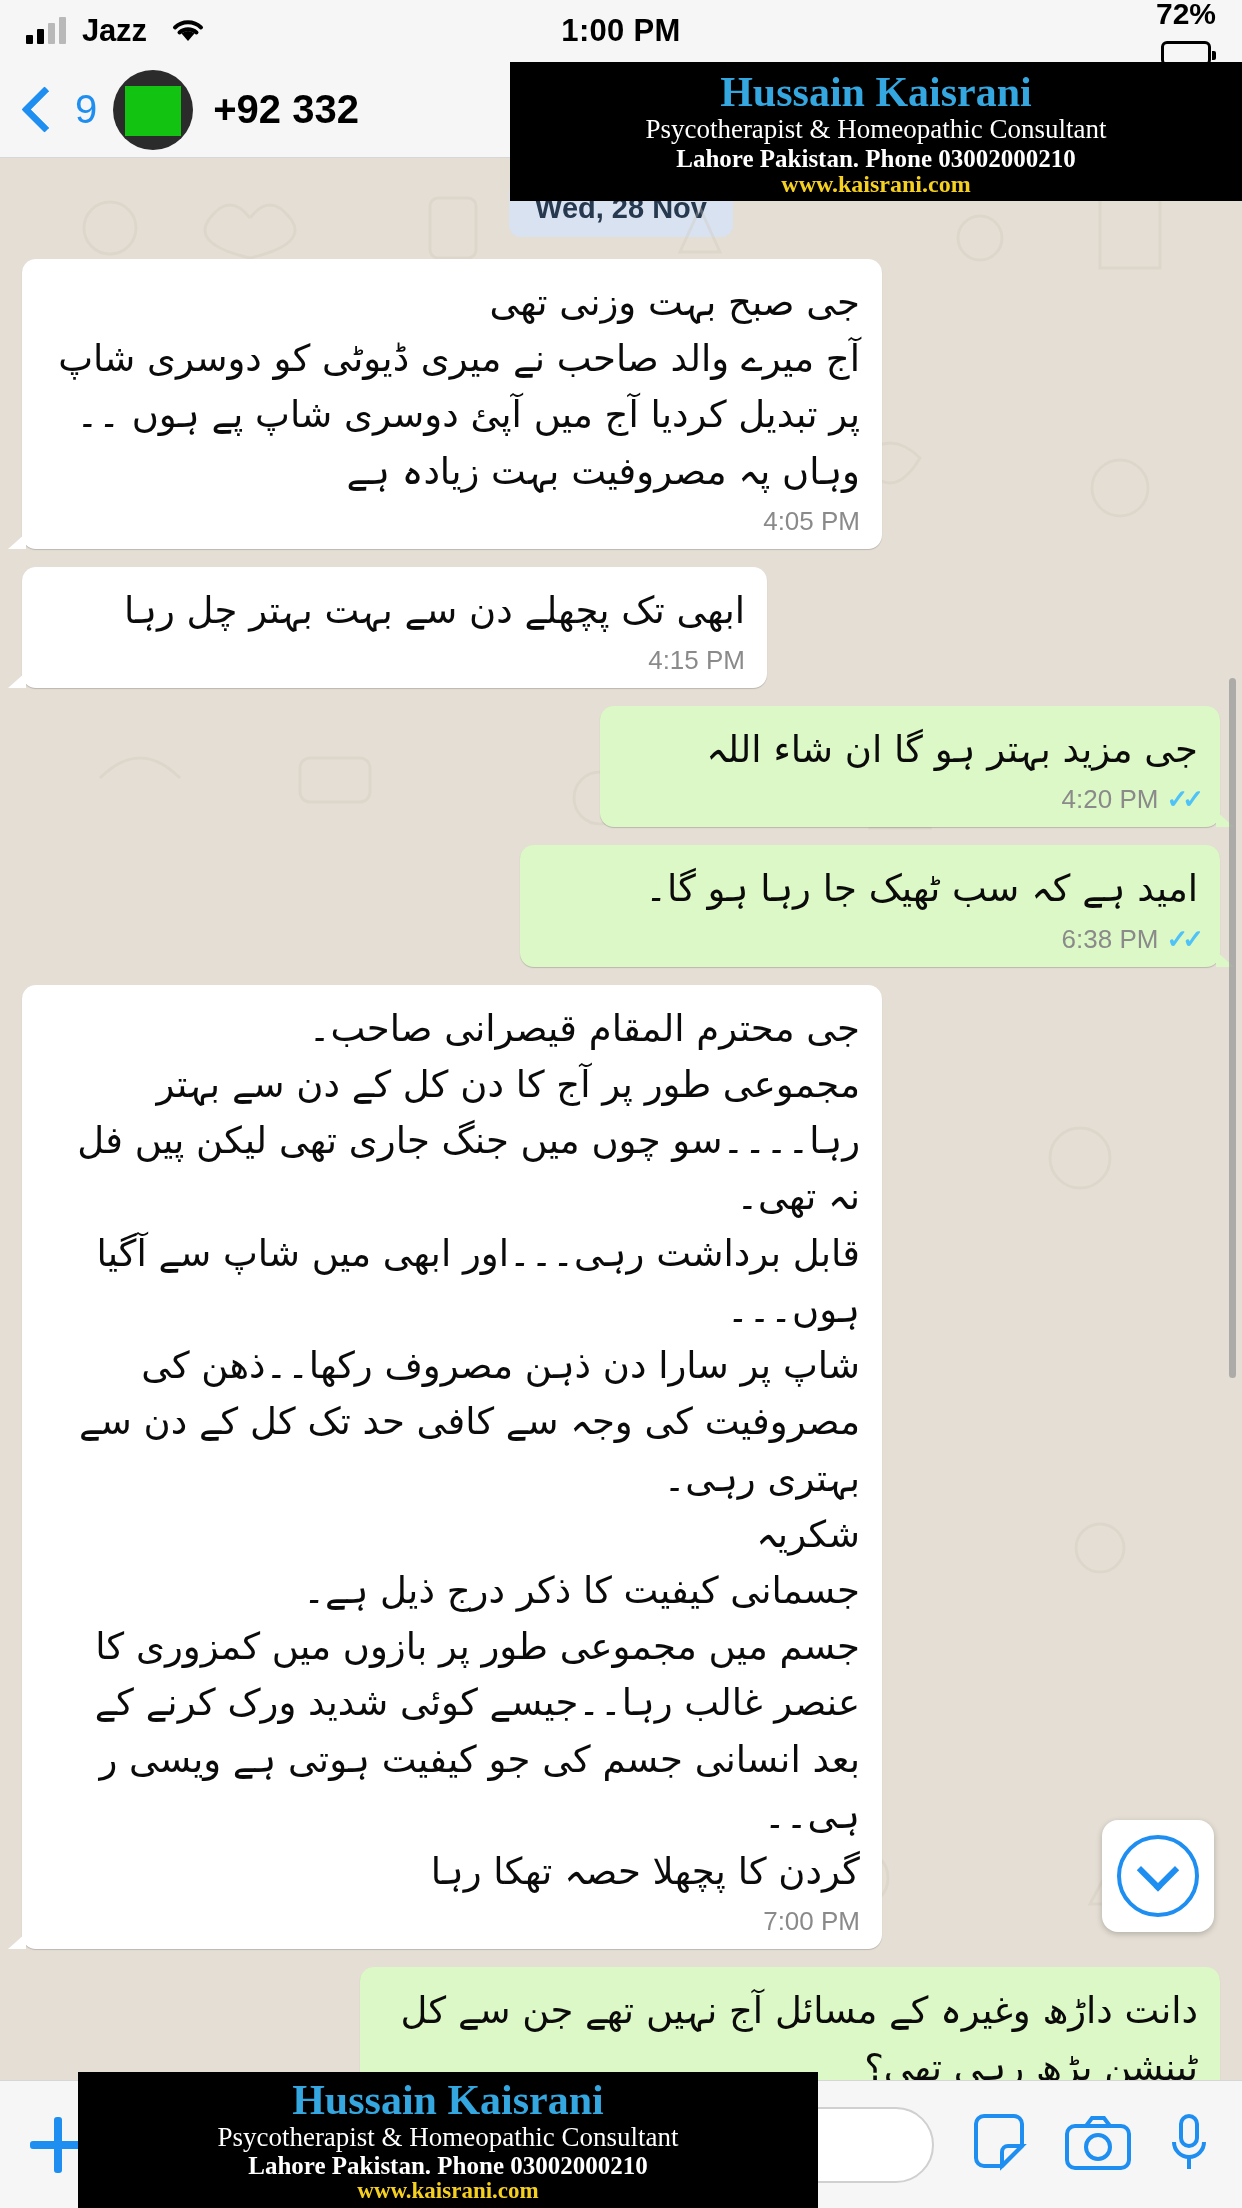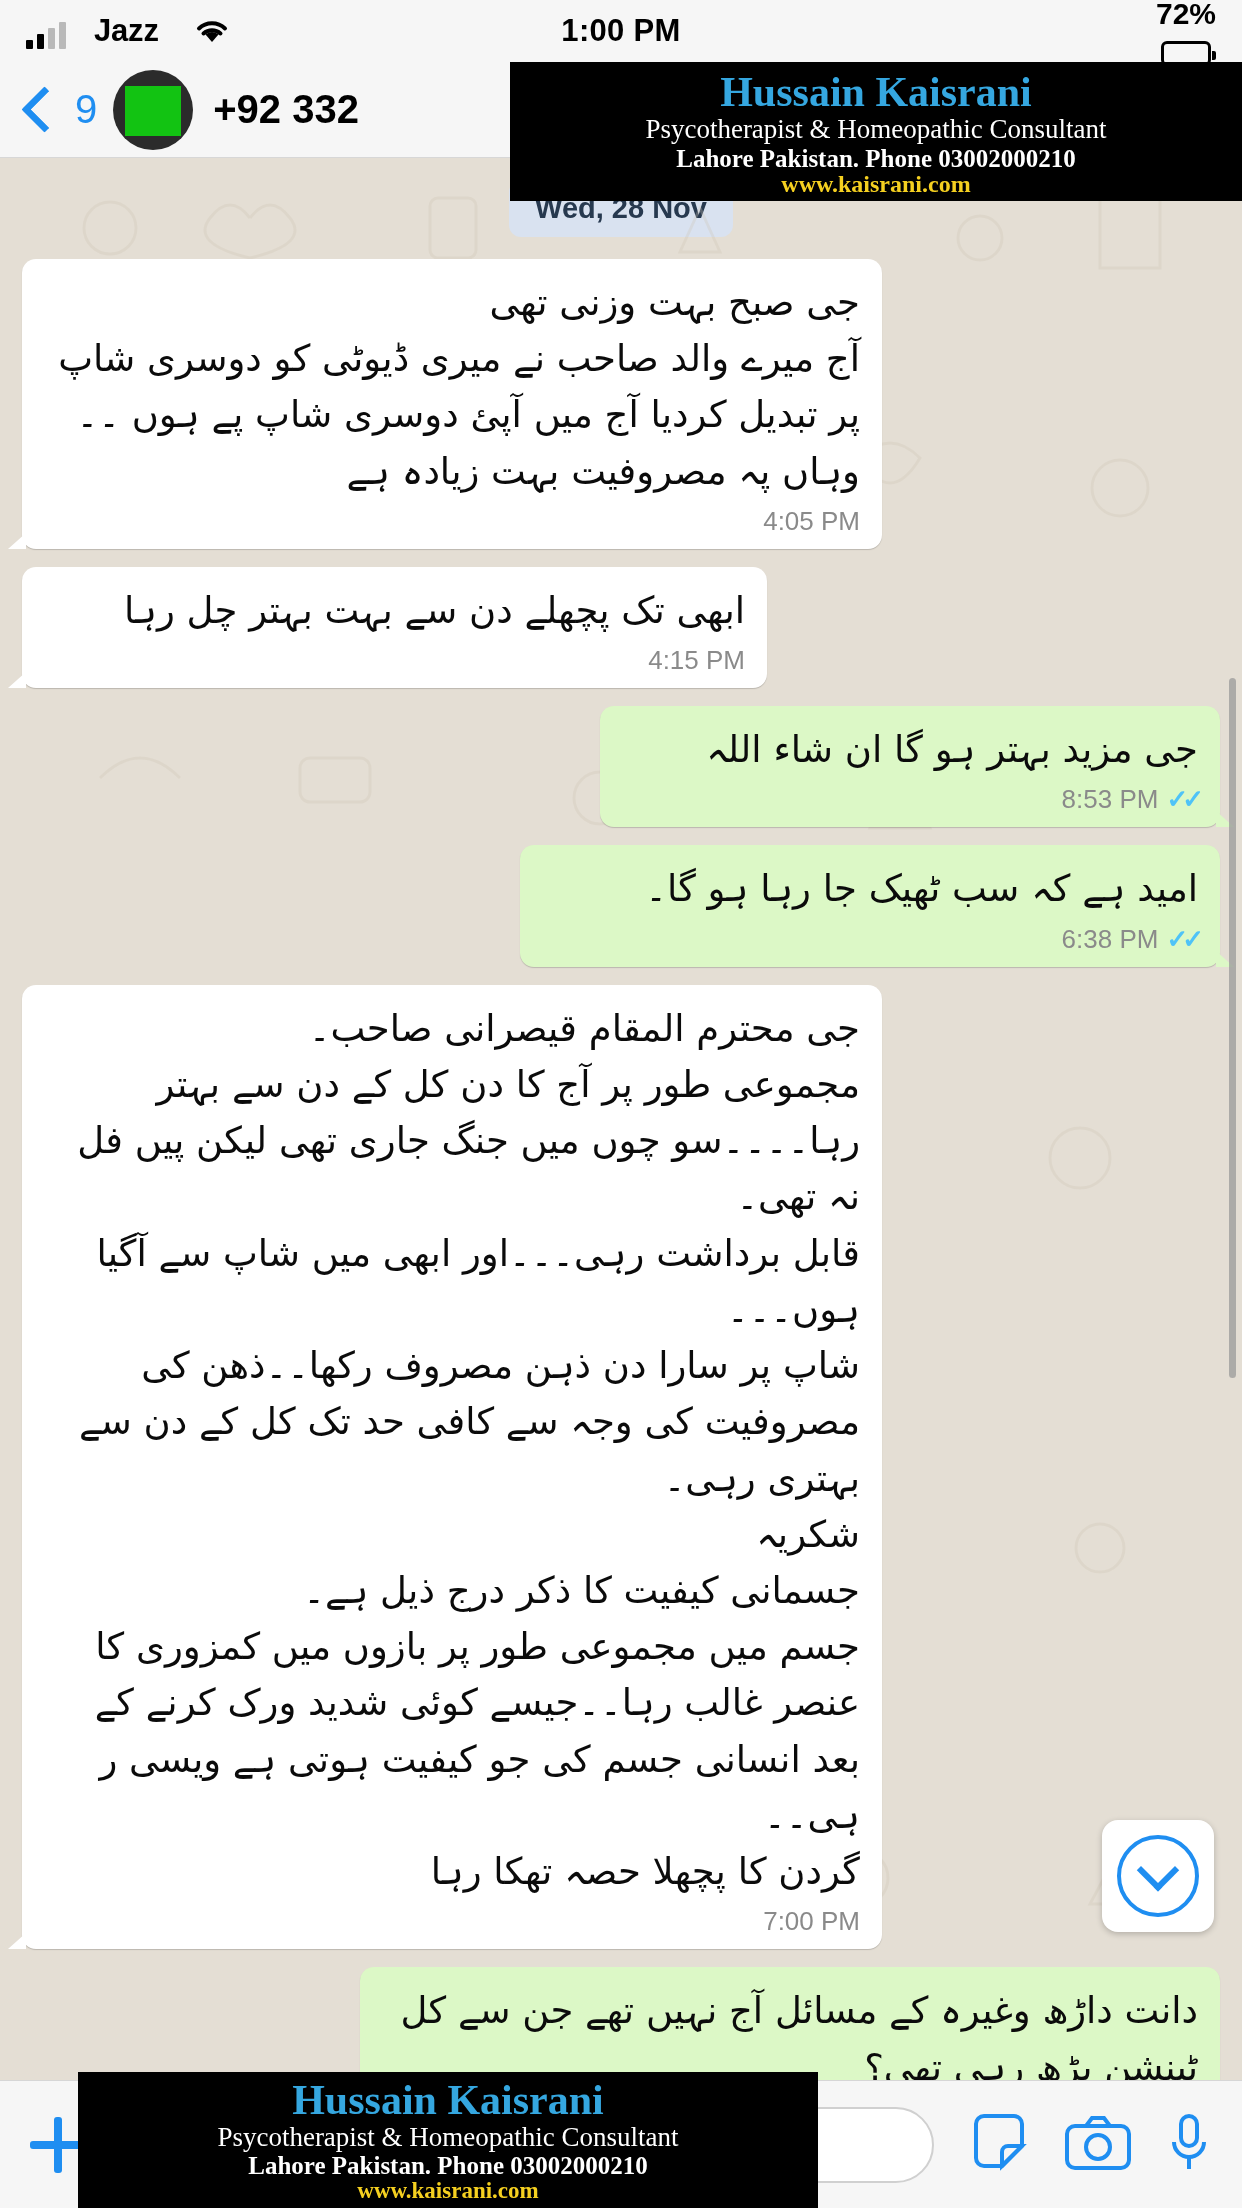--- a/index.html
+++ b/index.html
@@ -20,22 +20,22 @@
     height: 62px;
     background: #f6f6f6;
     display: flex;
     align-items: center;
     padding: 0 26px;
     box-sizing: border-box;
     position: relative;
   }
   .sb-left {
     display: flex;
-    align-items: flex-end;
-    gap: 28px;
+    align-items: center;
+    gap: 16px;
   }
   .signal-bars {
     display: flex;
     align-items: flex-end;
     gap: 4px;
     height: 26px;
   }
   .signal-bars i {
     display: block;
     width: 7px;
@@ -491,21 +491,21 @@
       <div class="meta">
         <span class="time">4:15 PM</span>
       </div>
     </div>
   </div>
 
   <div class="row right">
     <div class="bubble out" style="width:620px">
       <div class="msg-text">جی مزید بہتر ہو گا ان شاء اللہ</div>
       <div class="meta">
-        <span class="time">8:53 PM</span>
+        <span class="time">4:20 PM</span>
         <span class="ticks">✓✓</span>
       </div>
     </div>
   </div>
 
   <div class="row right">
     <div class="bubble out" style="width:700px">
       <div class="msg-text">امید ہے کہ سب ٹھیک جا رہا ہو گا۔</div>
       <div class="meta">
         <span class="time">6:38 PM</span>

